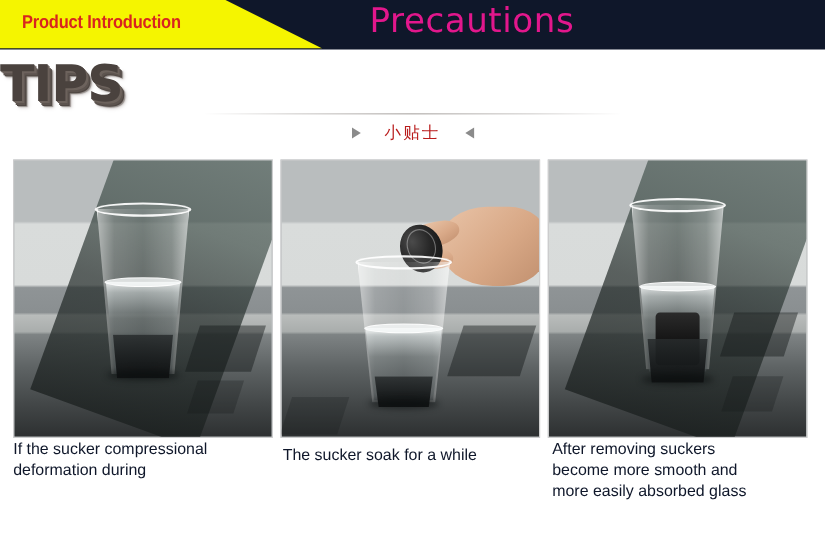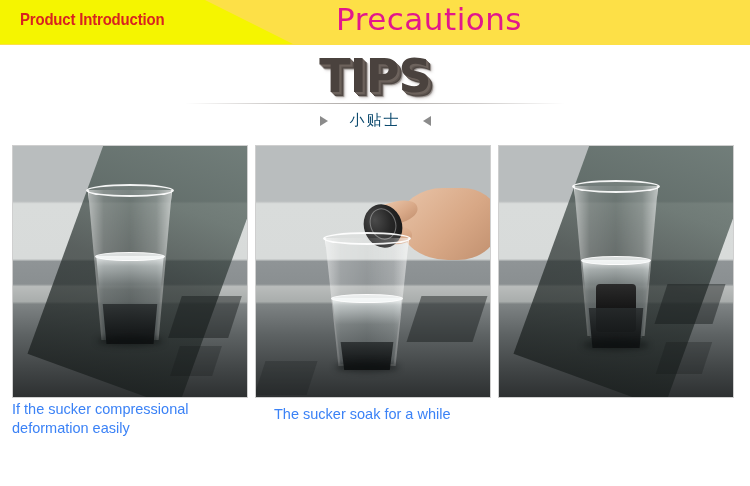--- a/index.html
+++ b/index.html
@@ -17,21 +17,21 @@
     width: 750px;
     height: 486px;
     background: #ffffff;
   }
 
   
   .header {
     position: absolute;
     left: 0; top: 0;
     width: 750px; height: 45px;
-    background: #fde047;
+    background: #0f172a;
     overflow: hidden;
   }
 
   .yellow-banner {
     position: absolute;
     left: 0; top: 0;
     width: 295px; height: 45px;
     background: #f5f500;
     clip-path: polygon(0 0, 205px 0, 293px 44px, 0 44px);
   }
@@ -64,21 +64,21 @@
   
   .tips-block {
     position: absolute;
     left: 0; top: 45px;
     width: 750px; height: 98px;
   }
 
   .tips-word {
     position: absolute;
     left: 0; right: 0; top: 4px;
-    text-align: center;
+    text-align: left;
     font-family: "DejaVu Sans", sans-serif;
     font-size: 46px;
     font-weight: bold;
     letter-spacing: -1px;
     color: #4a423e;
     text-shadow:
       1px 1px 0 #6d635d,
       2px 2px 0 #6d635d,
       3px 3px 0 #5d544f,
       4px 4px 0 #4f4743,
@@ -111,21 +111,21 @@
     width: 0; height: 0;
     border-top: 5px solid transparent;
     border-bottom: 5px solid transparent;
   }
   .tri-right { border-left: 8px solid #8b8b8b; }
   .tri-left  { border-right: 8px solid #8b8b8b; }
 
   .tips-cn {
     font-family: "DejaVu Sans", sans-serif;
     font-size: 15px;
-    color: #0c4a6e;
+    color: #b91c1c;
     letter-spacing: 2px;
   }
 
   
   .panels {
     position: absolute;
     left: 12px; top: 145px;
     width: 722px; height: 253px;
     display: flex;
     gap: 7px;
@@ -298,23 +298,23 @@
     width: 728px;
     display: flex;
     gap: 7px;
   }
 
   .caption {
     width: 238px;
     font-family: "Liberation Sans", sans-serif;
     font-size: 14.5px;
     line-height: 19px;
-    color: #3b82f6;
-  }
-  .caption.c2 { line-height: 28px; margin-left: 17px; }
+    color: #0f172a;
+  }
+  .caption.c2 { line-height: 28px; }
 
   .caption p { margin: 0; }
 </style>
 </head>
 <body>
 
 <div class="page">
 
   <div class="header">
     <div class="yellow-banner"></div>
@@ -387,20 +387,25 @@
         <div class="cup-base" style="top:128px; width:62px; height:40px;"></div>
         <div class="cup-shadow" style="top:160px; width:66px; height:10px;"></div>
       </div>
     </div>
 
   </div>
 
   <div class="captions">
     <div class="caption c1">
       <p>If the sucker compressional</p>
-      <p>deformation easily</p>
+      <p>deformation during</p>
     </div>
     <div class="caption c2">
       <p>The sucker soak for a while</p>
     </div>
+    <div class="caption c3">
+      <p>After removing suckers</p>
+      <p>become more smooth and</p>
+      <p>more easily absorbed glass</p>
+    </div>
   </div>
 
 </div>
 
 </body></html>

